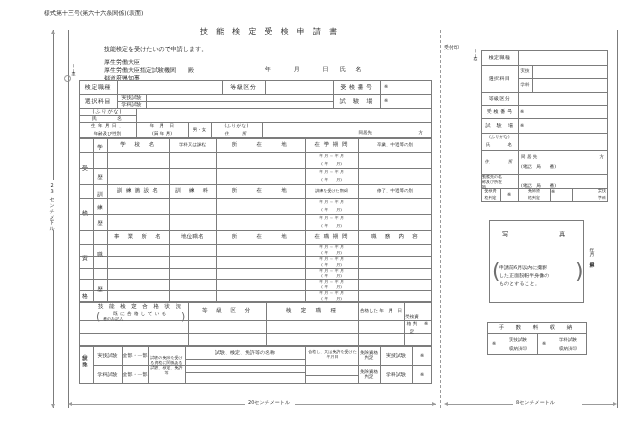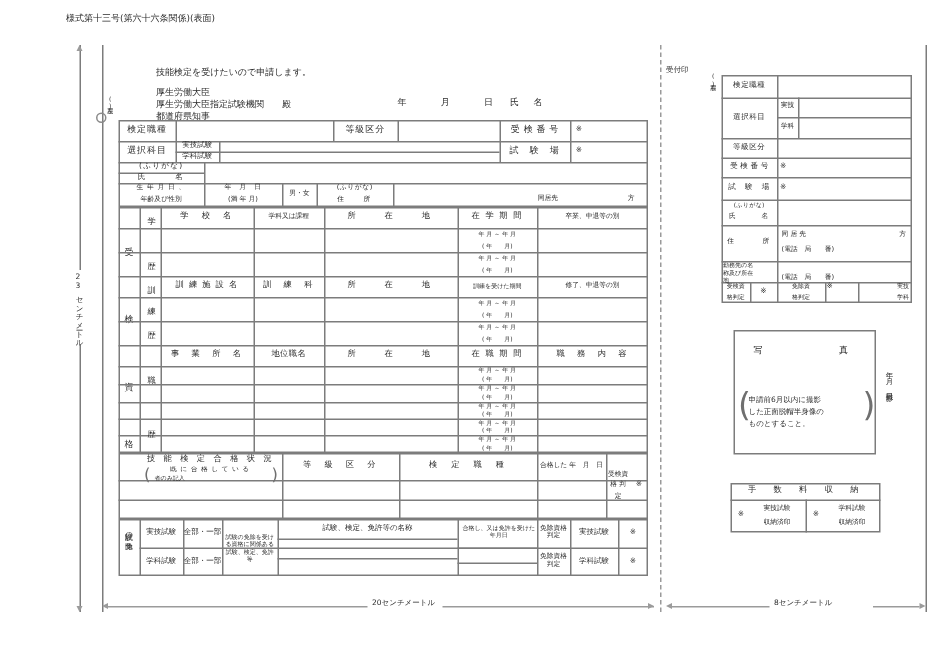--- a/index.html
+++ b/index.html
@@ -52,20 +52,21 @@
 
   <div class="vl" style="left:53px;top:30px;height:378px;"></div>
   <div class="arrv arrvU" style="left:50.5px;top:30px;"></div>
   <div class="arrv arrvD" style="left:50.5px;top:404px;"></div>
   <div class="vt fs5" style="left:49px;top:180px;background:#fff;padding:2px 0;">23センチメートル</div>
 
   <div class="vl" style="left:68px;top:30px;height:378px;"></div>
   <div class="dash" style="left:440px;top:30px;height:378px;"></div>
   <div class="vl" style="left:617px;top:30px;height:378px;"></div>
 
+  <div class="t fs8 spread" style="left:200px;top:28px;">技 能 検 定 受 検 申 請 書</div>
   <div class="t fs6" style="left:104px;top:46px;">技能検定を受けたいので申請します。</div>
 
   <div class="t fs6" style="left:104px;top:59px;">厚生労働大臣</div>
   <div class="t fs6" style="left:104px;top:67px;">厚生労働大臣指定試験機関　　殿</div>
   <div class="t fs6" style="left:104px;top:75px;">都道府県知事</div>
 
   <div class="t fs6" style="left:265px;top:66px;letter-spacing:.6em;">年　　月　　日</div>
   <div class="t fs6" style="left:340px;top:66px;letter-spacing:.3em;">氏　名</div>
 
   <div class="circ" style="left:64px;top:75px;width:5px;height:5px;"></div>

